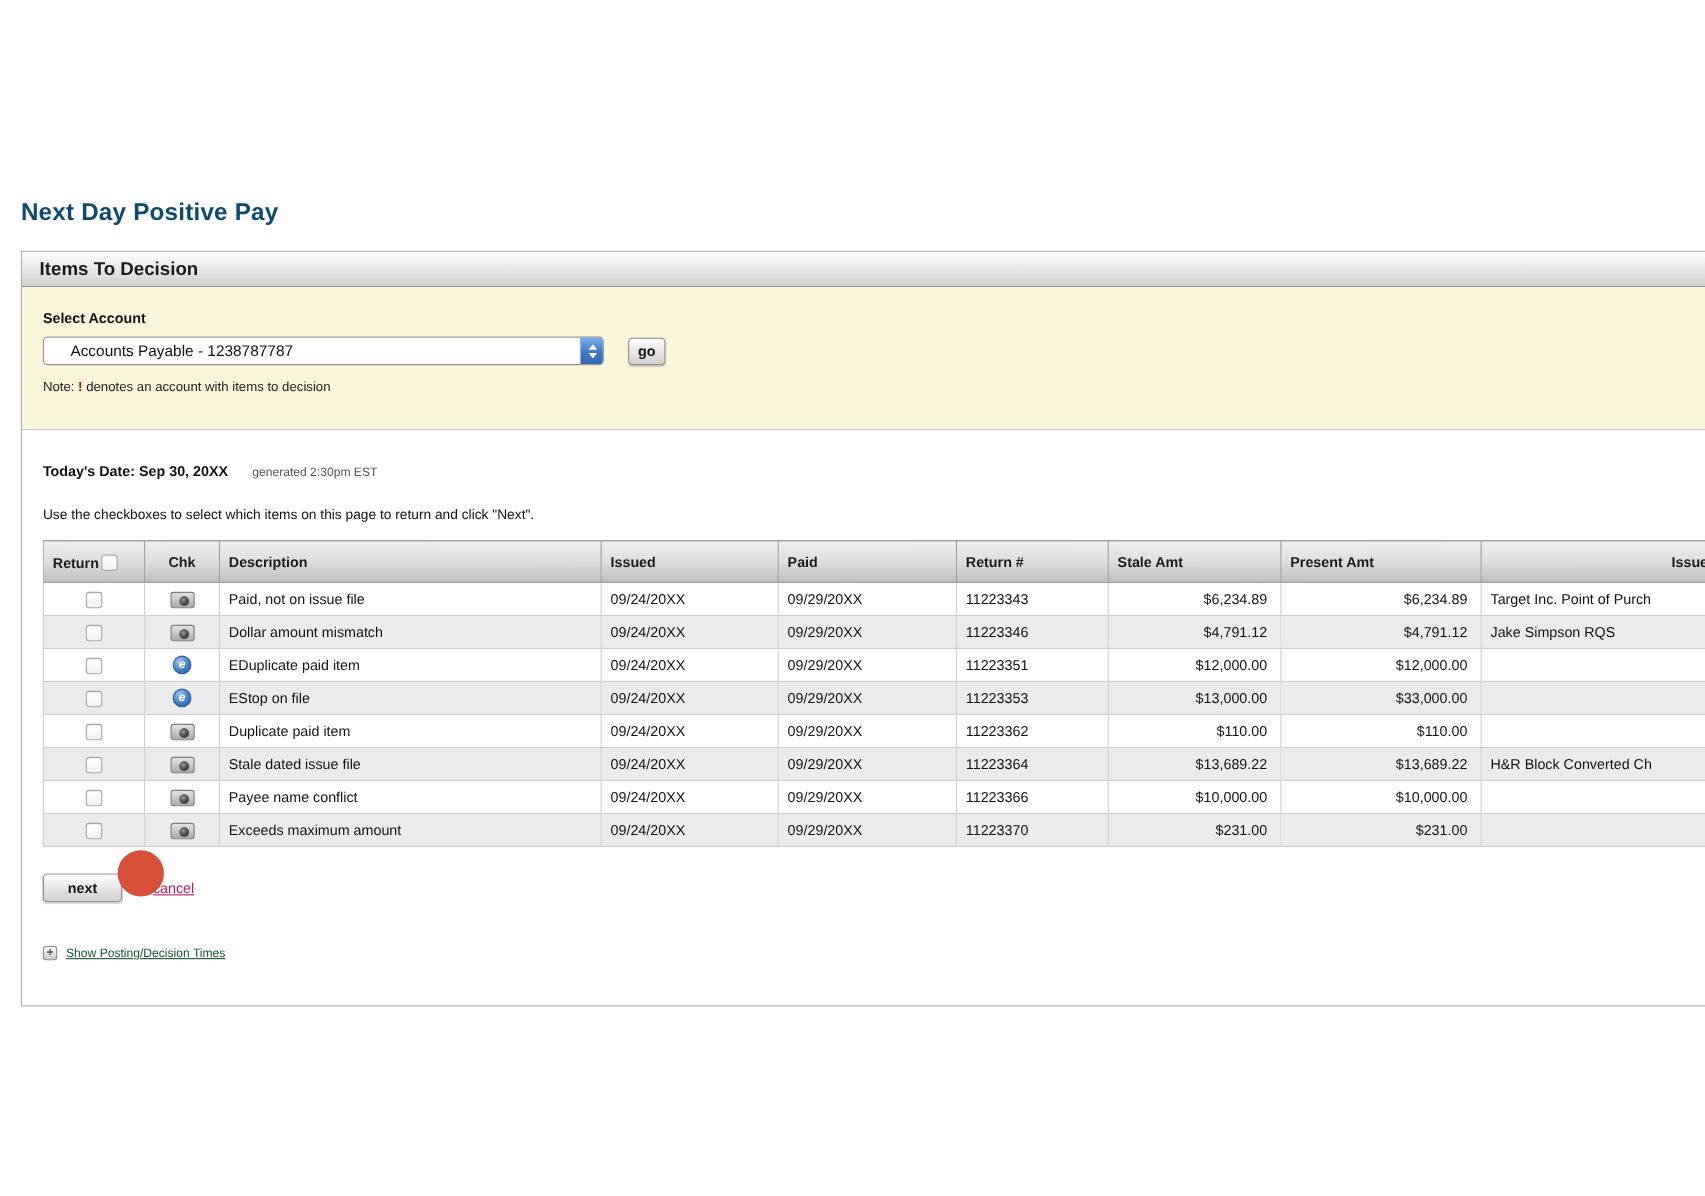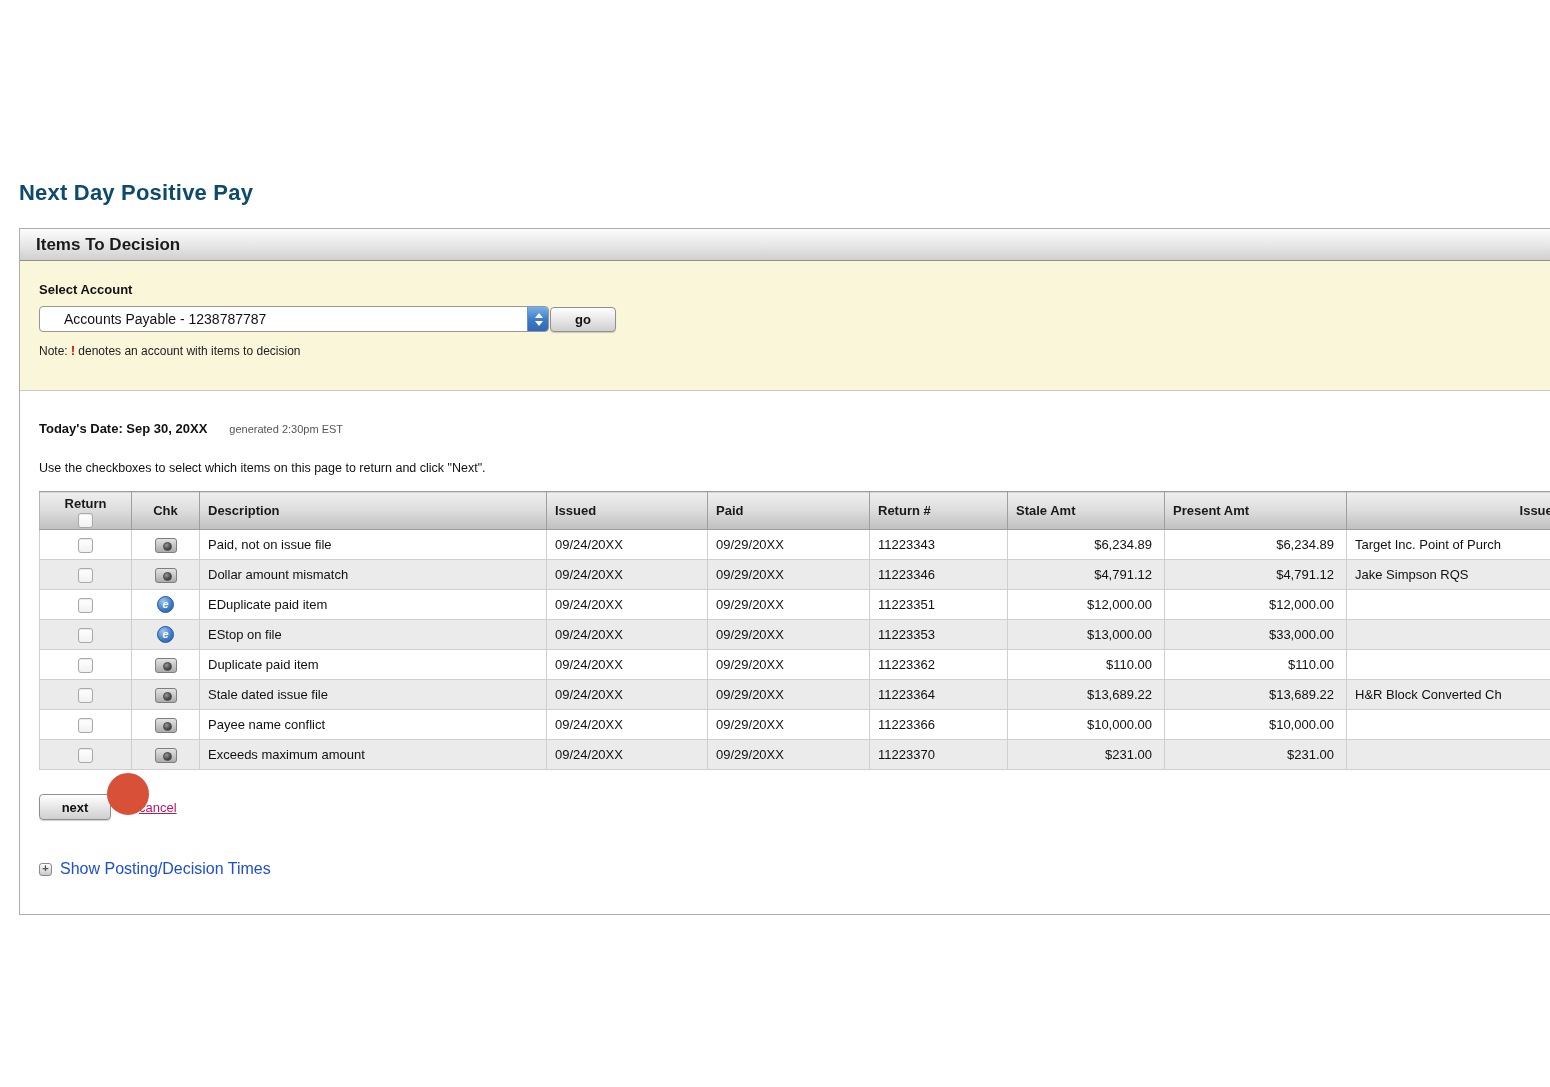--- a/index.html
+++ b/index.html
@@ -67,21 +67,21 @@
 
   .btn {
     font-family: inherit;
     font-size: 13px; font-weight: bold; color: #111;
     background: linear-gradient(#ffffff, #e7e7e7 50%, #cfcfcf);
     border: 1px solid #8f8f8f;
     border-radius: 4px;
     box-shadow: 0 1px 1px rgba(0,0,0,0.18);
     cursor: pointer;
   }
-  .go-button { margin-left: 1px; height: 25px; padding: 0 24px; }
+  .go-button { margin-left: 22px; height: 25px; padding: 0 8px; }
 
   .account-note { margin-top: 12px; font-size: 12px; color: #222; }
   .note-marker { color: #cc0000; font-weight: bold; }
 
   .body-section { padding: 0 0 0 19px; position: relative; }
   .date-line { margin-top: 30px; height: 24px; display: flex; align-items: baseline; }
   .date-label { font-size: 13px; font-weight: bold; }
   .generated-label { font-size: 11px; color: #555; margin-left: 22px; }
   .instruction { margin-top: 16px; font-size: 12.5px; color: #111; }
 
@@ -117,21 +117,21 @@
   .col-issued { width: 161px; }
   .col-paid { width: 162px; }
   .col-check_no { width: 138px; }
   .col-issue_amt { width: 157px; text-align: right; padding-right: 12px !important; }
   .col-present_amt { width: 182px; text-align: right; padding-right: 12px !important; }
   .col-payee { width: 260px; }
   th.col-payee { text-align: right; padding-right: 12px; }
   td.col-return, th.col-return { text-align: center; }
   td.col-chk, th.col-chk { text-align: center; }
 
-  .ret-head { display: flex; flex-direction: column; align-items: center; gap: 2px; padding-top: 2px; }
+  .ret-head { display: flex; flex-direction: row; align-items: center; gap: 2px; padding-top: 2px; }
   .ret-head span { font-size: 13px; font-weight: bold; }
 
   input[type="checkbox"] {
     appearance: none; -webkit-appearance: none;
     width: 15px; height: 15px; margin: 0;
     border: 1px solid #a8a8a8; border-radius: 3px;
     background: linear-gradient(#ffffff, #f1f1f1);
     box-shadow: inset 0 1px 1px rgba(0,0,0,0.08);
     cursor: pointer; vertical-align: middle;
   }
@@ -178,21 +178,21 @@
   .show-times { margin-top: 26px; display: flex; align-items: center; gap: 8px; padding-bottom: 40px; }
   .expand-icon {
     width: 13px; height: 13px;
     border: 1px solid #8a8a8a; border-radius: 3px;
     background: linear-gradient(#fdfdfd, #c9c9c9);
     display: inline-flex; align-items: center; justify-content: center;
     font-size: 11px; font-weight: bold; color: #555; line-height: 1;
     cursor: pointer;
   }
   .expand-icon::after { content: "+"; margin-top: -1px; }
-  .show-times-link { font-size: 16px; color: #1d4ed8; cursor: pointer; }
+  .show-times-link { font-size: 11px; color: #14532d; text-decoration: underline; cursor: pointer; }
 </style>
 </head>
 <body>
 
 <div class="page">
 
   <h1 class="page-title">Next Day Positive Pay</h1>
 
   <div class="panel">
 

